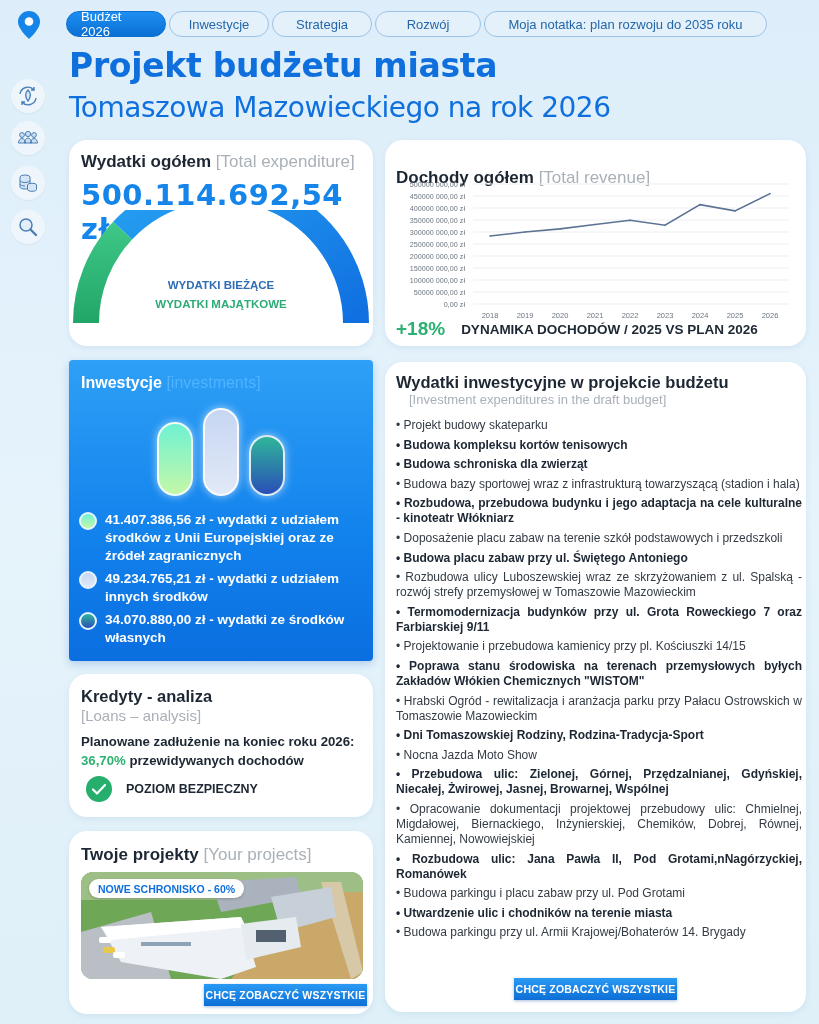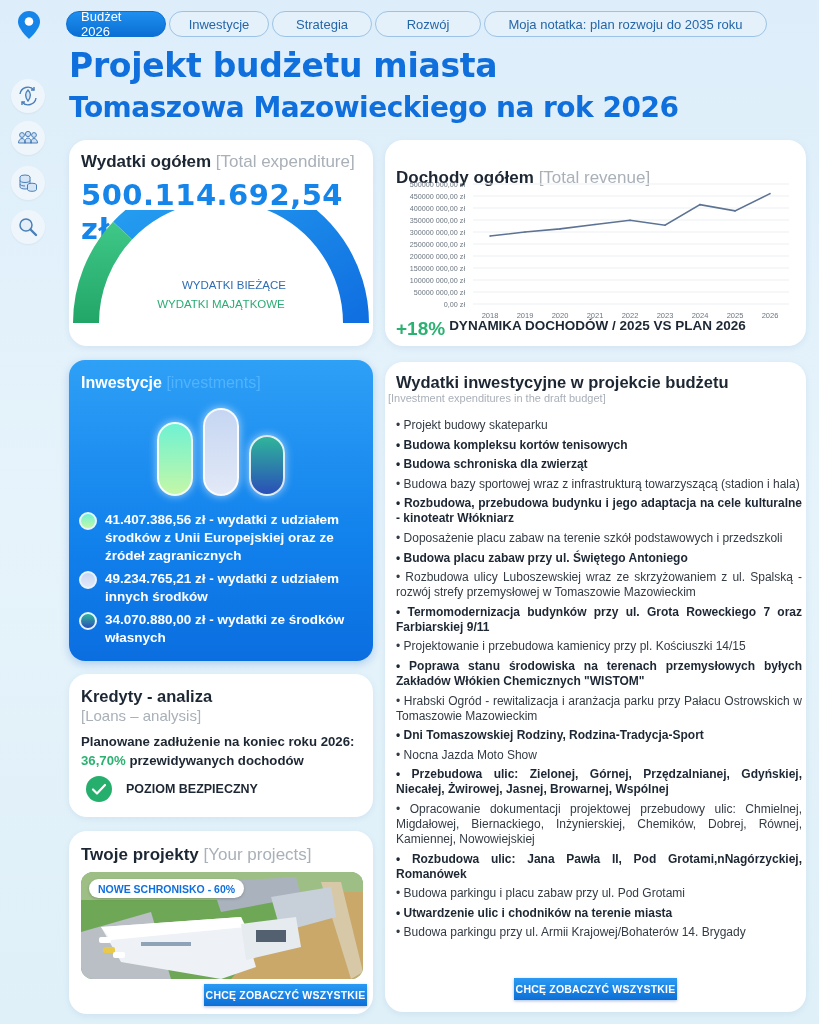--- a/index.html
+++ b/index.html
@@ -4,26 +4,26 @@
 <style>
 *{box-sizing:border-box;margin:0;padding:0}
 html,body{width:819px;height:1024px;overflow:hidden}
 body{font-family:"Liberation Sans","DejaVu Sans",sans-serif;background:linear-gradient(180deg,#ddeefa 0%,#e6f3fb 50%,#dff0f8 100%);position:relative;color:#1d2733}
 .pin{position:absolute;left:16px;top:10px;width:26px;height:30px}
 .side{position:absolute;left:11px;width:34px;height:34px;border-radius:50%;background:#eef6fc;display:flex;align-items:center;justify-content:center;box-shadow:0 1px 2px rgba(0,0,0,.05)}
 .tabs{position:absolute;left:66px;top:11px;display:flex;gap:3px}
 .tab{height:26px;border-radius:13px;border:1px solid #9cc3e6;background:#e4f1fb;color:#2466a8;font-size:13px;display:flex;align-items:center;justify-content:center;padding:0 14px}
 .tab.active{background:linear-gradient(180deg,#1e8ff0,#0b6fd4);color:#fff;border-color:#0b6fd4}
 .h1{position:absolute;left:69px;top:46px;font-size:33px;font-weight:900;color:#0f6fdc;letter-spacing:-.3px;font-family:"DejaVu Sans",sans-serif}
-.h2{position:absolute;left:69px;top:91px;font-size:28px;font-weight:700;color:#0f6fdc;letter-spacing:-.5px;font-family:"DejaVu Sans",sans-serif}
+.h2{position:absolute;left:69px;top:91px;font-size:28px;font-weight:400;color:#0f6fdc;letter-spacing:-.5px;font-family:"DejaVu Sans",sans-serif}
 .card{position:absolute;background:#fff;border-radius:18px;box-shadow:0 2px 6px rgba(80,130,180,.12)}
 .ct{font-size:17px;font-weight:700;color:#1d2733}
 .ct .en{font-weight:400;color:#a9b0b8}
 .big{font-size:29px;font-weight:900;color:#1585ea;font-family:"DejaVu Sans",sans-serif;letter-spacing:.5px}
-.inv{position:absolute;left:69px;top:360px;width:304px;height:301px;border-radius:16px;background:linear-gradient(180deg,#2ea0f6 0%,#1181ec 60%,#0b6ee0 100%);box-shadow:0 3px 8px rgba(20,100,200,.25)}
+.inv{position:absolute;left:69px;top:360px;width:304px;height:301px;border-radius:4px;background:linear-gradient(180deg,#2ea0f6 0%,#1181ec 60%,#0b6ee0 100%);box-shadow:0 3px 8px rgba(20,100,200,.25)}
 .leg{position:absolute;left:10px;display:flex;gap:8px;color:#fff;font-size:13.5px;font-weight:700;line-height:18px}
 .dot{width:18px;height:18px;border-radius:50%;border:2px solid #e6f4ff;flex:none;margin-top:1px}
 .list{position:absolute;left:11px;top:56px;right:4px;font-size:12px;line-height:15px;color:#333b44}
 .list div{margin-bottom:4.6px;text-align:justify}
 .list div.b{font-weight:700;color:#1d2733}
 .btn{position:absolute;height:22px;border-radius:0;background:linear-gradient(180deg,#2a9af4,#0d6fd6);color:#fff;font-size:10.5px;font-weight:700;display:flex;align-items:center;justify-content:center;box-shadow:0 1px 3px rgba(0,60,160,.35);letter-spacing:.2px}
 </style>
 </head>
 <body>
 
@@ -88,22 +88,22 @@
           <stop offset="1" stop-color="#0f6de0"></stop>
         </linearGradient>
       <linearGradient id="gg" x1="0" y1="0" x2="0" y2="1">
           <stop offset="0" stop-color="#3fc888"></stop>
           <stop offset="1" stop-color="#22a668"></stop>
         </linearGradient>
     </defs>
     <path id="gauge-current" fill="url(#gb)" d="M44.112643141631125,11.687028322554056 A148,148 0 0 1 300,113 L274,113 A122,122 0 0 0 63.06582745458782,29.485253076699962 Z"></path>
     <path id="gauge-capital" fill="url(#gg)" d="M4,112.99999999999999 A148,148 0 0 1 44.112643141631125,11.687028322554056 L63.06582745458782,29.485253076699962 A122,122 0 0 0 30,112.99999999999999 Z"></path>
   </svg>
-  <div style="position:absolute;left:13px;width:304px;top:139px;text-align:center;font-size:11.5px;font-weight:400;color:#2f6db3">WYDATKI BIEŻĄCE</div>
-  <div style="position:absolute;left:0;width:304px;top:158px;text-align:center;font-size:11.5px;font-weight:400;color:#2cac74">WYDATKI MAJĄTKOWE</div>
+  <div style="position:absolute;left:0;width:304px;top:139px;text-align:center;font-size:11.5px;font-weight:700;color:#2f6db3">WYDATKI BIEŻĄCE</div>
+  <div style="position:absolute;left:0;width:304px;top:158px;text-align:center;font-size:11.5px;font-weight:700;color:#2cac74">WYDATKI MAJĄTKOWE</div>
 </div>
 
 <div class="card" style="left:385px;top:140px;width:421px;height:206px">
   <div class="ct" style="position:absolute;left:11px;top:28px">
     <span>Dochody ogółem</span>
     <span class="en">[Total revenue]</span>
   </div>
   <svg id="linechart" style="position:absolute;left:0;top:36px" width="421" height="144">
       <line x1="88" x2="404" y1="128" y2="128" stroke="#eceff2" stroke-width="1"></line>
       <text x="80" y="130.5" text-anchor="end" font-size="7.2" fill="#6b7580" font-family="Liberation Sans, sans-serif">0,00 zł</text>
@@ -140,21 +140,21 @@
       <circle cx="105" cy="60.08000000000001" r="0.8" fill="#5d7394"></circle>
       <circle cx="140" cy="56" r="0.8" fill="#5d7394"></circle>
       <circle cx="175" cy="52.879999999999995" r="0.8" fill="#5d7394"></circle>
       <circle cx="210" cy="48.56" r="0.8" fill="#5d7394"></circle>
       <circle cx="245" cy="44.24000000000001" r="0.8" fill="#5d7394"></circle>
       <circle cx="280" cy="49.28" r="0.8" fill="#5d7394"></circle>
       <circle cx="315" cy="28.64" r="0.8" fill="#5d7394"></circle>
       <circle cx="350" cy="34.879999999999995" r="0.8" fill="#5d7394"></circle>
       <circle cx="385" cy="17.599999999999994" r="0.8" fill="#5d7394"></circle>
     </svg>
-  <div style="position:absolute;left:11px;top:178px;display:flex;align-items:flex-start;gap:4px">
+  <div style="position:absolute;left:11px;top:178px;display:flex;align-items:center;gap:16px">
     <span style="font-size:19px;color:#2cb172;font-weight:700">+18%</span>
     <span style="font-size:13.5px;font-weight:700;color:#1d2733">DYNAMIKA DOCHODÓW / 2025 VS PLAN 2026</span>
   </div>
 </div>
 
 <div class="inv">
   <div style="position:absolute;left:12px;top:14px;font-size:16px;font-weight:700;color:#fff">
     <span>Inwestycje</span>
     <span style="color:#4fb3ff;font-weight:400">[investments]</span>
   </div>
@@ -213,21 +213,21 @@
     <rect x="18" y="65" width="12" height="6" rx="2" fill="#ffffff"></rect>
     <rect x="22" y="75" width="12" height="6" rx="2" fill="#e8c94a"></rect>
     <rect x="32" y="80" width="12" height="6" rx="2" fill="#ffffff"></rect>
   </svg>
   <div style="position:absolute;left:20px;top:48px;height:19px;padding:0 9px;border-radius:10px;background:#fff;color:#0f6fdc;font-size:10.5px;font-weight:900;display:flex;align-items:center;box-shadow:0 1px 3px rgba(0,0,0,.2)">NOWE SCHRONISKO - 60%</div>
   <div class="btn" style="left:135px;top:153px;width:163px">CHCĘ ZOBACZYĆ WSZYSTKIE</div>
 </div>
 
 <div class="card" style="left:385px;top:362px;width:421px;height:650px">
   <div style="position:absolute;left:11px;top:11px;font-size:16.5px;font-weight:700;color:#1d2733">Wydatki inwestycyjne w projekcie budżetu</div>
-  <div style="position:absolute;left:3px;top:30px;font-size:11px;color:#a9b0b8">[Investment expenditures in the draft budget]</div>
+  <div style="position:absolute;left:24px;top:30px;font-size:13px;color:#a9b0b8">[Investment expenditures in the draft budget]</div>
   <div class="list" id="invlist">
       <div>• Projekt budowy skateparku</div>
       <div class="b">• Budowa kompleksu kortów tenisowych</div>
       <div class="b">• Budowa schroniska dla zwierząt</div>
       <div>• Budowa bazy sportowej wraz z infrastrukturą towarzyszącą (stadion i hala)</div>
       <div class="b">• Rozbudowa, przebudowa budynku i jego adaptacja na cele kulturalne - kinoteatr Włókniarz</div>
       <div>• Doposażenie placu zabaw na terenie szkół podstawowych i przedszkoli</div>
       <div class="b">• Budowa placu zabaw przy ul. Świętego Antoniego</div>
       <div>• Rozbudowa ulicy Luboszewskiej wraz ze skrzyżowaniem z ul. Spalską - rozwój strefy przemysłowej w Tomaszowie Mazowieckim</div>
       <div class="b">• Termomodernizacja budynków przy ul. Grota Roweckiego 7 oraz Farbiarskiej 9/11</div>

